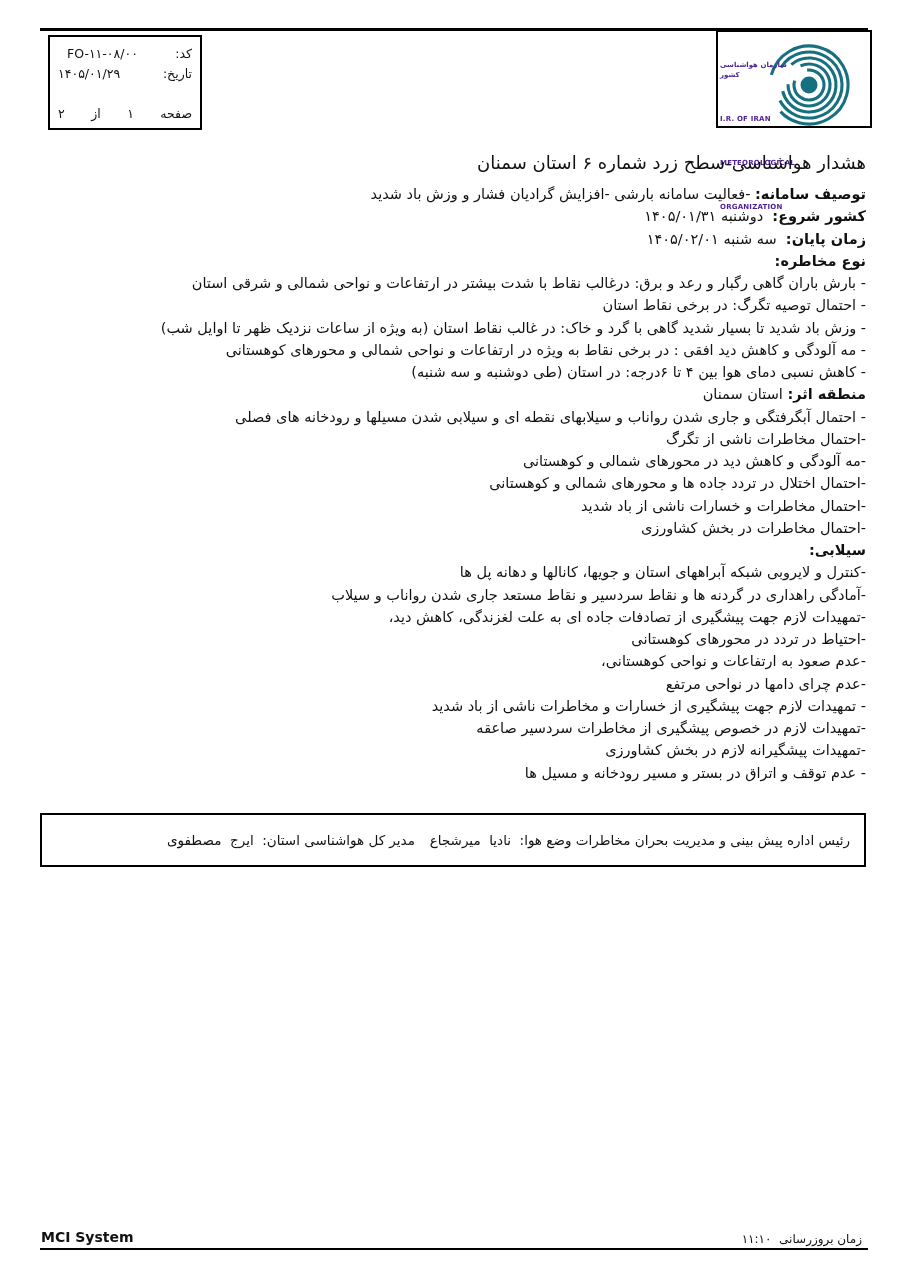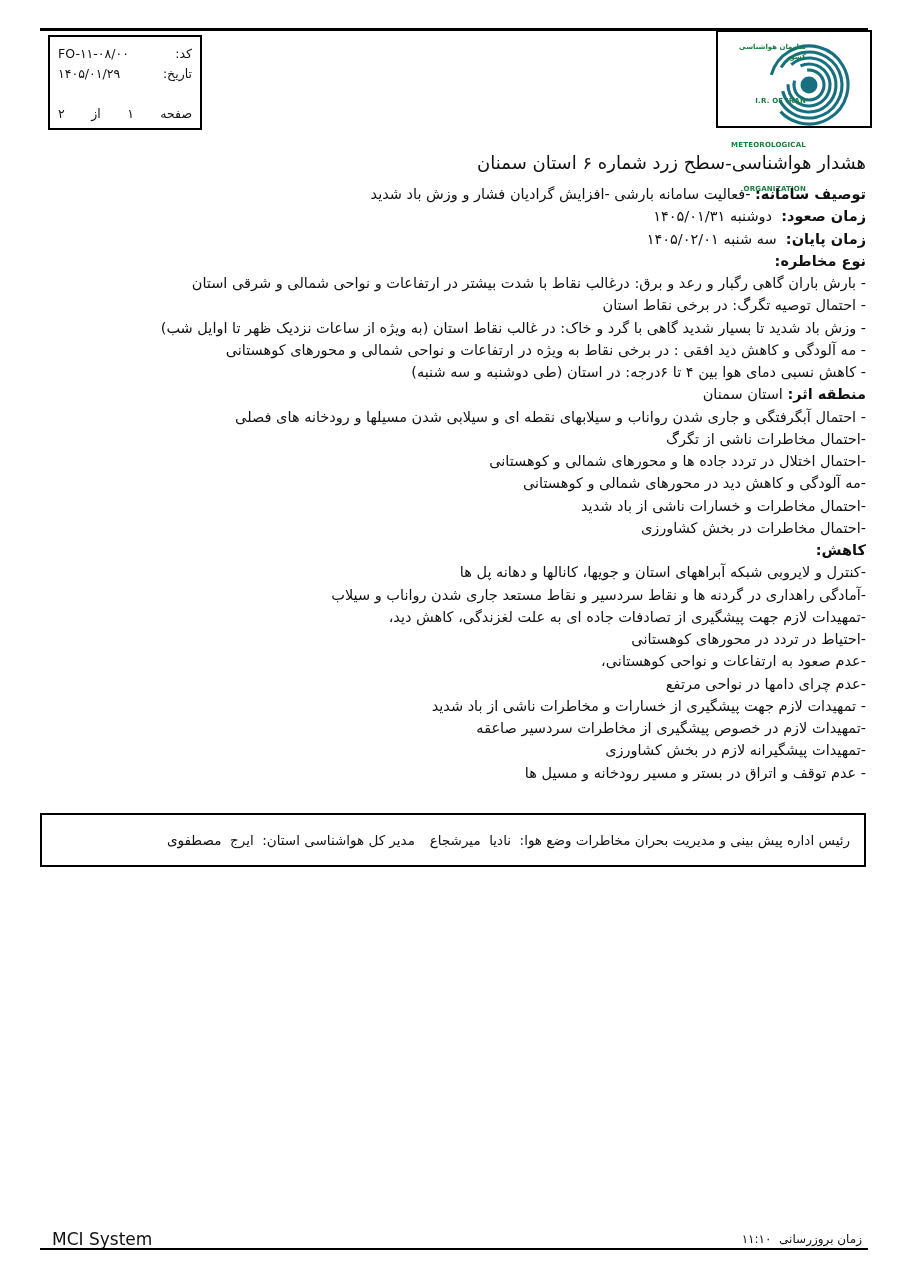--- a/index.html
+++ b/index.html
@@ -5,49 +5,49 @@
   html,body{margin:0;padding:0;background:#fff;}
   .page{position:relative;width:906px;height:1280px;background:#ffffff;overflow:hidden;
         font-family:"DejaVu Sans",sans-serif;color:#111;}
   
   .top-line{position:absolute;left:40px;top:28px;width:828px;height:3px;background:#000;}
   .code-box{position:absolute;left:48px;top:35px;width:154px;height:95px;border:2px solid #000;
             box-sizing:border-box;direction:rtl;display:flex;flex-direction:column;
             padding:9px 8px 7px 8px;font-size:12.5px;}
   .code-row{display:flex;justify-content:space-between;align-items:baseline;white-space:pre;margin-bottom:5px;}
   .code-row.page-row{margin-top:auto;margin-bottom:0;}
-  .ltr{direction:ltr;unicode-bidi:isolate;}
+  .ltr{direction:ltr;unicode-bidi:isolate;margin-left:9px;}
   .yellow-box{position:absolute;left:207px;top:30px;width:506px;height:105px;background:#fefe3d;
               border-bottom:3px solid #000;box-sizing:border-box;direction:rtl;}
   .org-title{position:absolute;top:21px;left:0;width:100%;text-align:center;
              font-size:20px;font-weight:700;}
   .yellow-row2{position:absolute;top:71px;left:0;width:100%;height:24px;}
   .warn-title{position:absolute;left:61%;transform:translateX(-50%);white-space:nowrap;
               font-size:16px;font-weight:700;}
   .warn-number{position:absolute;left:15%;transform:translateX(-50%);white-space:nowrap;
                font-size:15px;font-weight:700;}
   .logo-box{position:absolute;left:716px;top:30px;width:156px;height:98px;border:2px solid #000;
             box-sizing:border-box;background:#fff;}
-  .logo-text{position:absolute;top:10px;left:2px;width:86px;text-align:right;color:#15803d;
+  .logo-text{position:absolute;top:28px;left:2px;width:86px;text-align:left;color:#4c1d95;
              line-height:10px;}
   .lt-fa{font-size:7px;font-weight:700;direction:rtl;}
   .lt-en{font-size:7px;font-weight:700;letter-spacing:.2px;margin-top:34px;}
   .logo-svg{position:absolute;left:0;top:0;}
   
   .body-text{position:absolute;left:40px;top:150px;width:826px;direction:rtl;text-align:right;
              font-size:14.5px;}
   .doc-title{font-weight:400;font-size:18px;line-height:26px;margin-bottom:7px;white-space:pre-wrap;}
   .line{line-height:22.25px;white-space:pre-wrap;}
   .line b{font-weight:700;}
   
   .sig-box{position:absolute;left:40px;top:813px;width:826px;height:54px;border:2px solid #000;
            box-sizing:border-box;direction:rtl;display:flex;align-items:center;
            justify-content:space-between;padding:0 14px 0 125px;font-size:13.5px;white-space:pre;}
   
-  .footer-left{position:absolute;left:52px;top:1229px;font-size:17px;font-weight:400;}
+  .footer-left{position:absolute;left:41px;top:1229px;font-size:14px;font-weight:700;}
   .footer-right{position:absolute;right:44px;top:1232px;font-size:12px;direction:rtl;white-space:pre;}
   .footer-line{position:absolute;left:40px;top:1248px;width:828px;height:2px;background:#000;}
 </style>
 </head>
 <body>
 
 <div class="page">
 
   <div class="top-line"></div>
 
@@ -89,36 +89,36 @@
       <div class="lt-fa">سازمان هواشناسی کشور</div>
       <div class="lt-en">I.R. OF IRAN</div>
       <div class="lt-en">METEOROLOGICAL</div>
       <div class="lt-en">ORGANIZATION</div>
     </div>
   </div>
 
   <div class="body-text">
     <div class="doc-title">هشدار هواشناسی-سطح زرد شماره ۶ استان سمنان</div>
     <div class="line"><b>توصیف سامانه:</b><span> -فعالیت سامانه بارشی -افزایش گرادیان فشار و وزش باد شدید</span></div>
-    <div class="line"><b>زمان صعود:</b><span>  دوشنبه ۱۴۰۵/۰۱/۳۱</span></div>
+    <div class="line"><b>کشور شروع:</b><span>  دوشنبه ۱۴۰۵/۰۱/۳۱</span></div>
     <div class="line"><b>زمان پایان:</b><span>  سه شنبه ۱۴۰۵/۰۲/۰۱</span></div>
     <div class="line"><b>نوع مخاطره:</b><span></span></div>
     <div class="line"><b></b><span>- بارش باران گاهی رگبار و رعد و برق: درغالب نقاط با شدت بیشتر در ارتفاعات و نواحی شمالی و شرقی استان</span></div>
     <div class="line"><b></b><span>- احتمال توصیه تگرگ: در برخی نقاط استان</span></div>
     <div class="line"><b></b><span>- وزش باد شدید تا بسیار شدید گاهی با گرد و خاک: در غالب نقاط استان (به ویژه از ساعات نزدیک ظهر تا اوایل شب)</span></div>
     <div class="line"><b></b><span>- مه آلودگی و کاهش دید افقی : در برخی نقاط به ویژه در ارتفاعات و نواحی شمالی و محورهای کوهستانی</span></div>
     <div class="line"><b></b><span>- کاهش نسبی دمای هوا بین ۴ تا ۶درجه: در استان (طی دوشنبه و سه شنبه)</span></div>
     <div class="line"><b>منطقه اثر:</b><span> استان سمنان</span></div>
     <div class="line"><b></b><span>- احتمال آبگرفتگی و جاری شدن رواناب و سیلابهای نقطه ای و سیلابی شدن مسیلها و رودخانه های فصلی</span></div>
     <div class="line"><b></b><span>-احتمال مخاطرات ناشی از تگرگ</span></div>
+    <div class="line"><b></b><span>-مه آلودگی و کاهش دید در محورهای شمالی و کوهستانی</span></div>
     <div class="line"><b></b><span>-احتمال اختلال در تردد جاده ها و محورهای شمالی و کوهستانی</span></div>
-    <div class="line"><b></b><span>-مه آلودگی و کاهش دید در محورهای شمالی و کوهستانی</span></div>
     <div class="line"><b></b><span>-احتمال مخاطرات و خسارات ناشی از باد شدید</span></div>
     <div class="line"><b></b><span>-احتمال مخاطرات در بخش کشاورزی</span></div>
-    <div class="line"><b>کاهش:</b><span></span></div>
+    <div class="line"><b>سیلابی:</b><span></span></div>
     <div class="line"><b></b><span>-کنترل و لایروبی شبکه آبراههای استان و جویها، کانالها و دهانه پل ها</span></div>
     <div class="line"><b></b><span>-آمادگی راهداری در گردنه ها و نقاط سردسیر و نقاط مستعد جاری شدن رواناب و سیلاب</span></div>
     <div class="line"><b></b><span>-تمهیدات لازم جهت پیشگیری از تصادفات جاده ای به علت لغزندگی، کاهش دید،</span></div>
     <div class="line"><b></b><span>-احتیاط در تردد در محورهای کوهستانی</span></div>
     <div class="line"><b></b><span>-عدم صعود به ارتفاعات و نواحی کوهستانی،</span></div>
     <div class="line"><b></b><span>-عدم چرای دامها در نواحی مرتفع</span></div>
     <div class="line"><b></b><span>- تمهیدات لازم جهت پیشگیری از خسارات و مخاطرات ناشی از باد شدید</span></div>
     <div class="line"><b></b><span>-تمهیدات لازم در خصوص پیشگیری از مخاطرات سردسیر صاعقه</span></div>
     <div class="line"><b></b><span>-تمهیدات پیشگیرانه لازم در بخش کشاورزی</span></div>
     <div class="line"><b></b><span>- عدم توقف و اتراق در بستر و مسیر رودخانه و مسیل ها</span></div>

